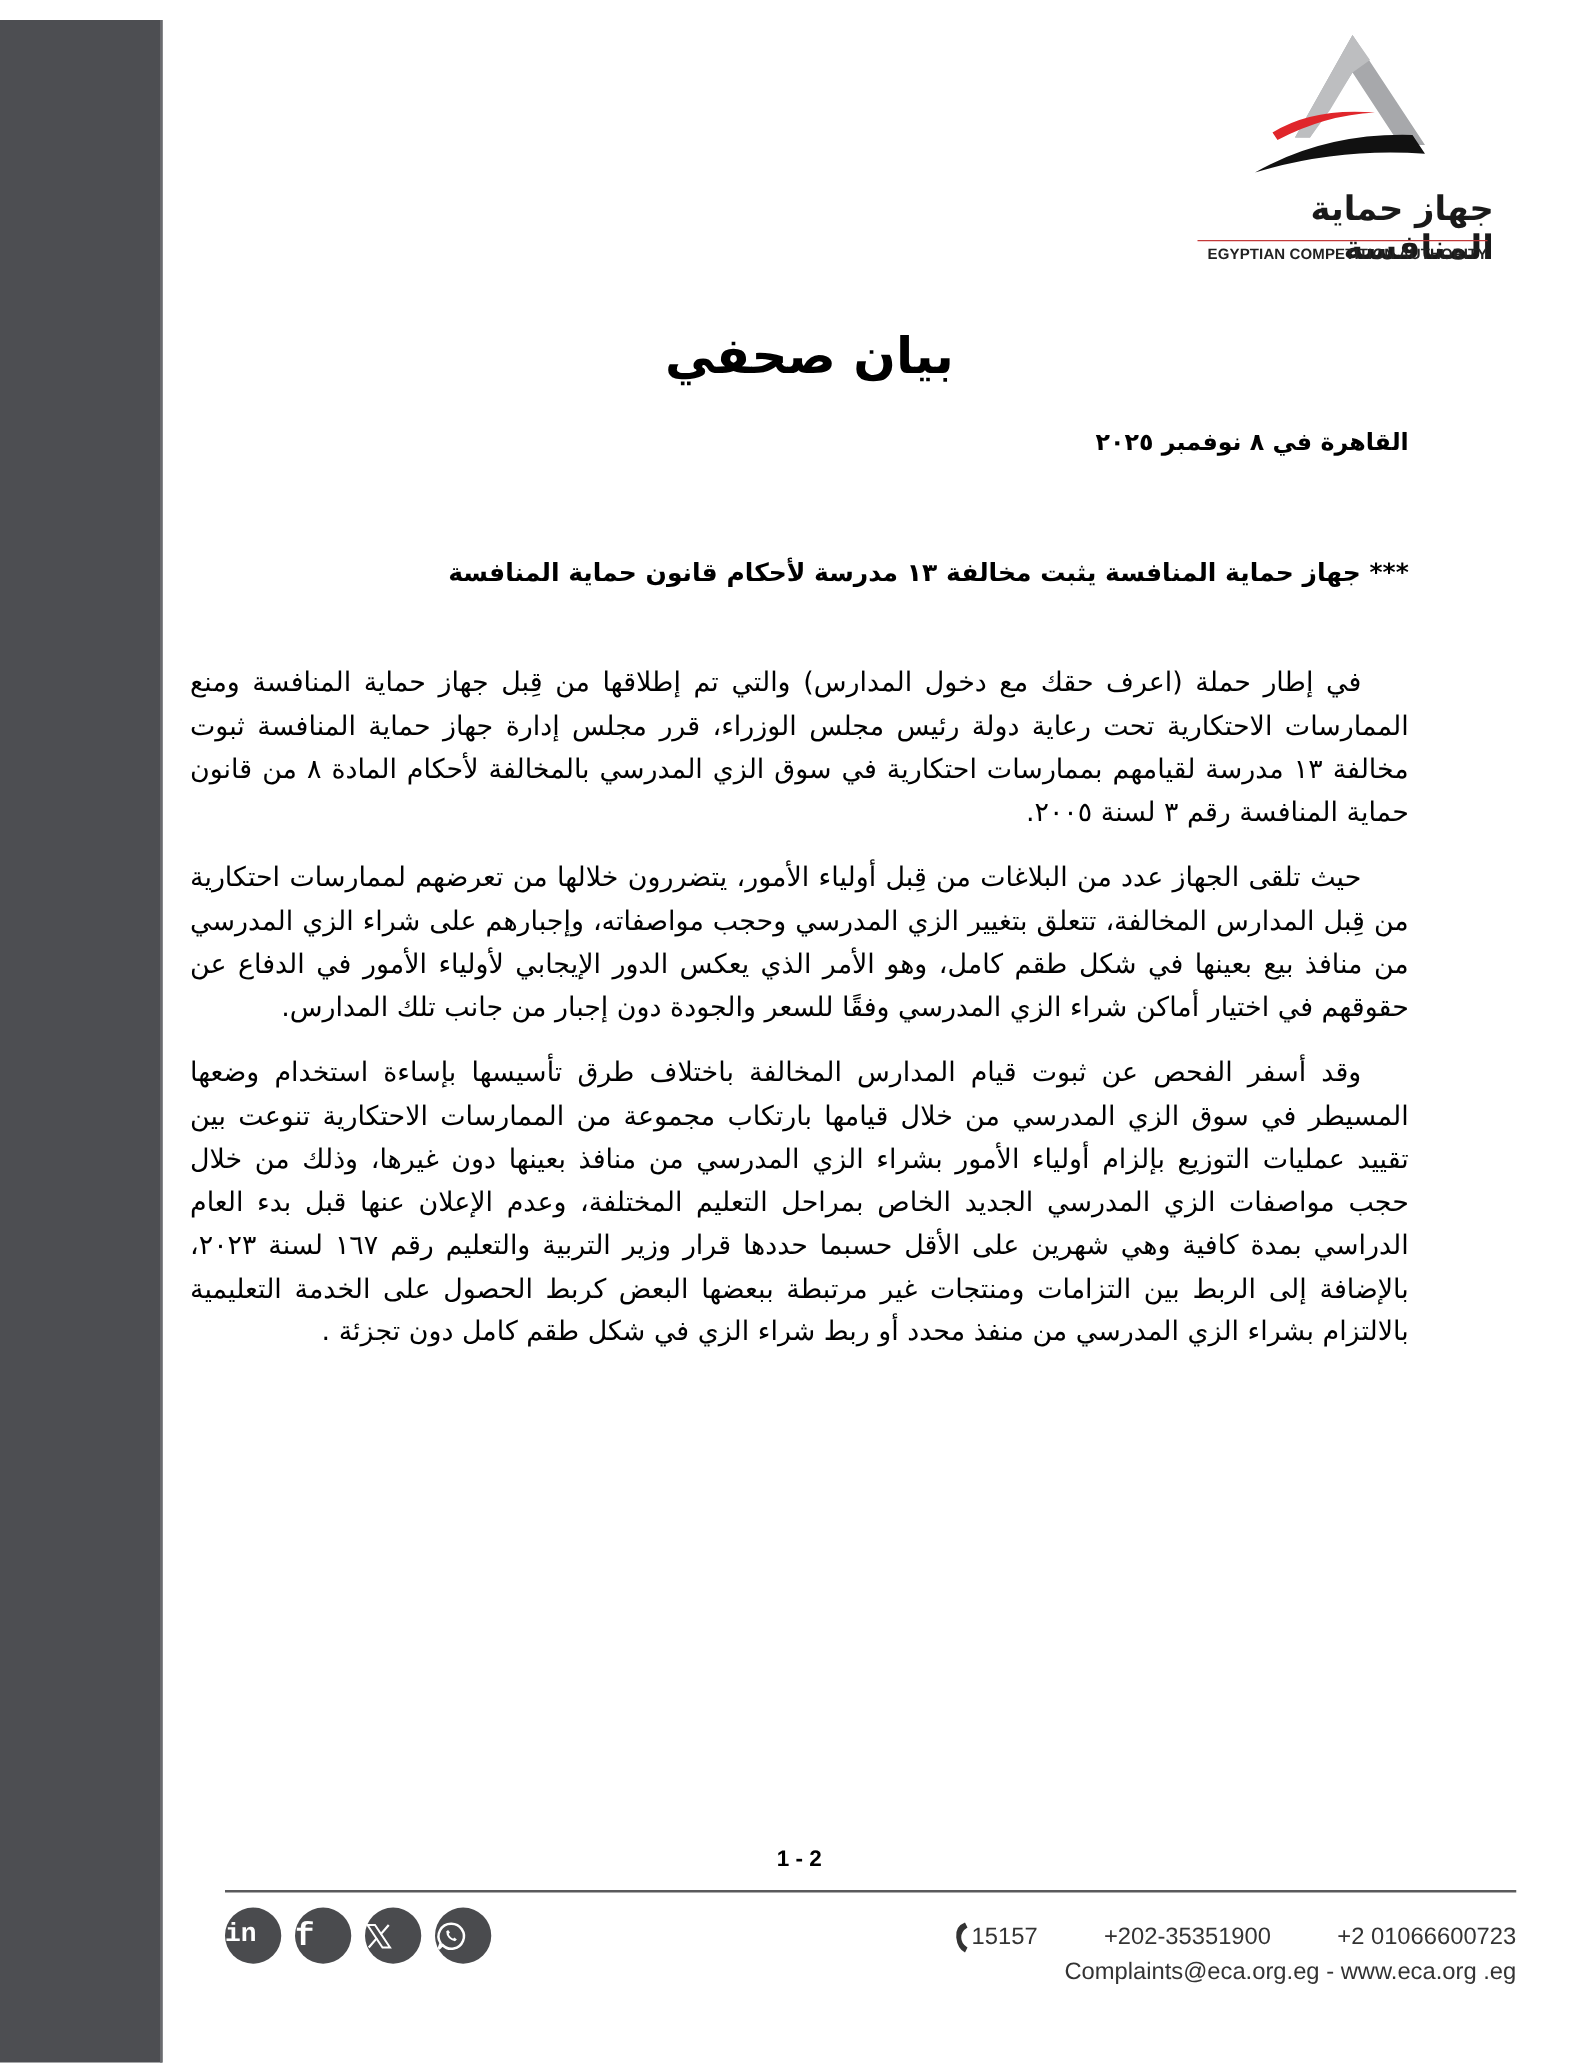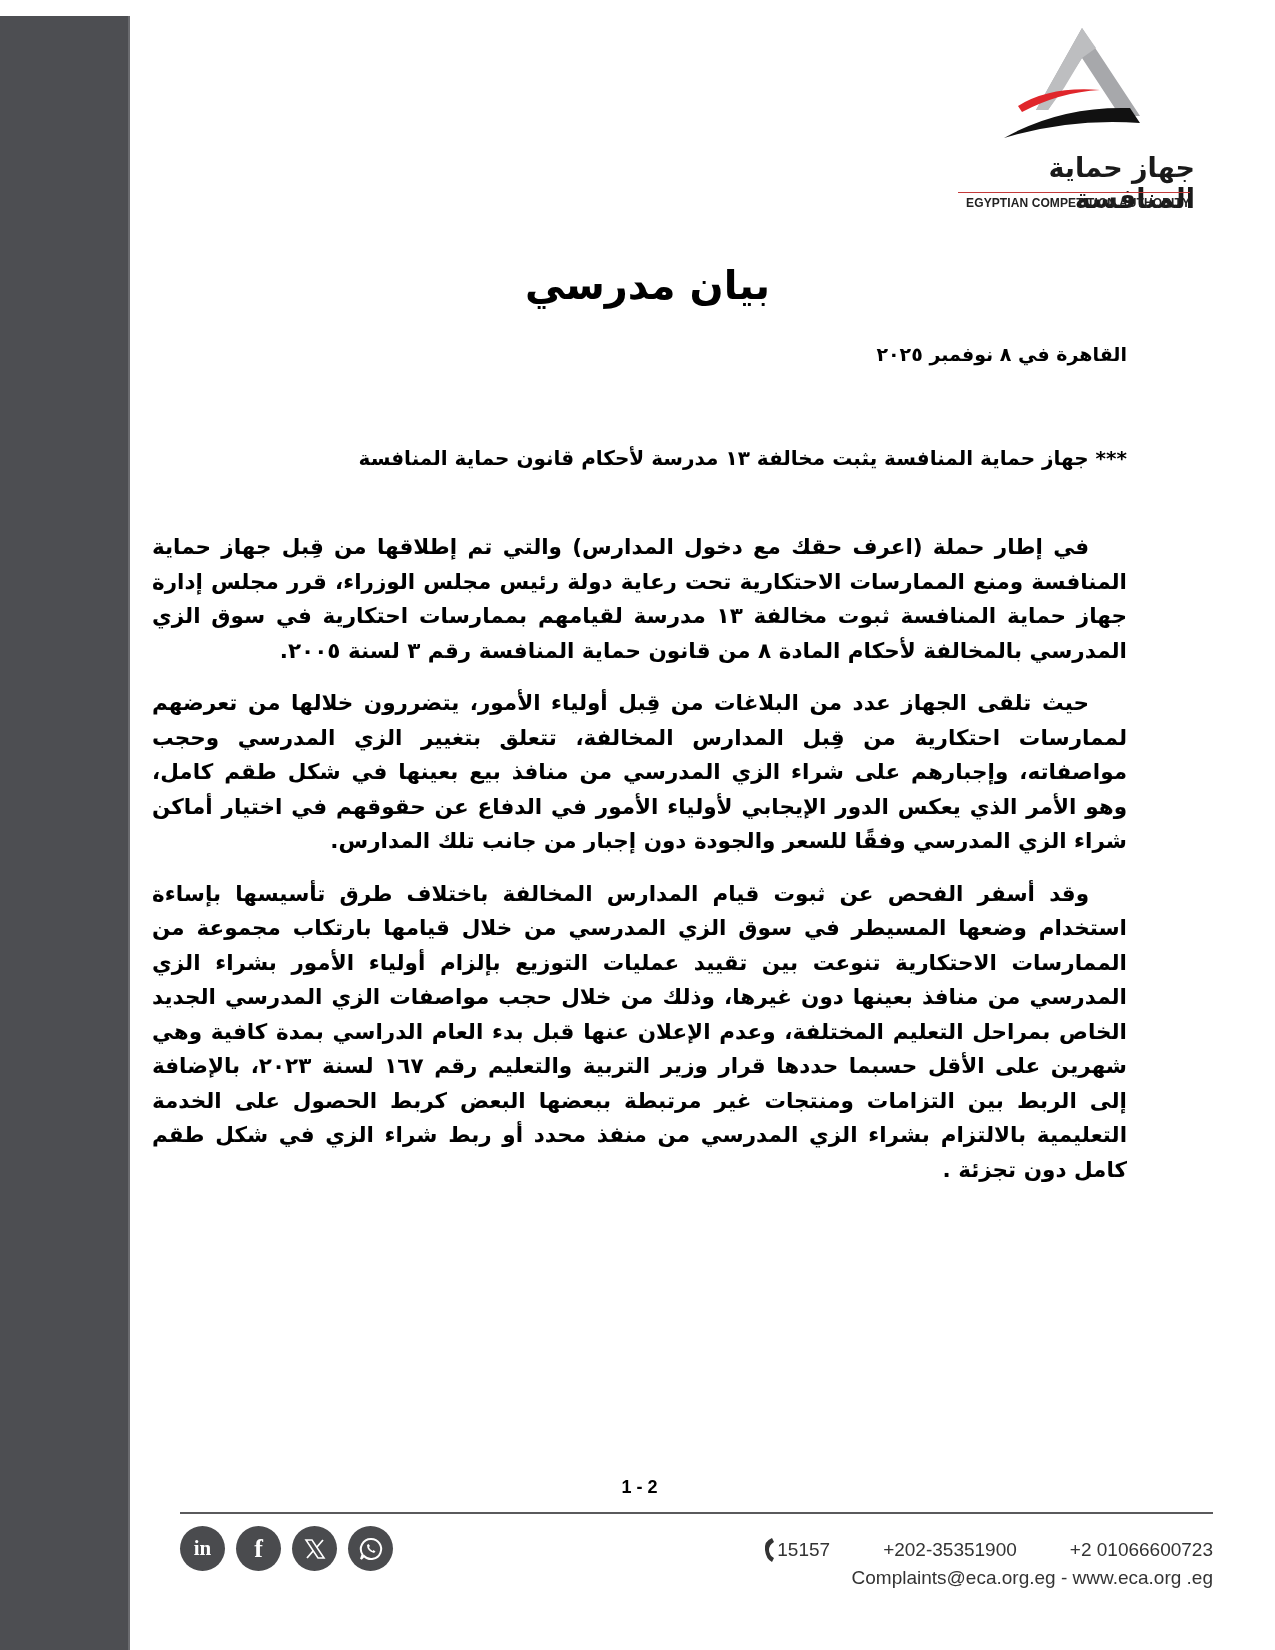--- a/index.html
+++ b/index.html
@@ -38,32 +38,32 @@
   }
   .headline {
     position: absolute; right: 148px; top: 446px; direction: rtl; width: 820px; text-align: right;
     font-weight: bold; font-size: 20px; font-family: "DejaVu Sans", sans-serif;
   }
   .body {
     position: absolute; left: 152px; width: 975px; top: 530px; direction: rtl;
     font-size: 21.5px; line-height: 34.5px; text-align: justify;
     font-family: "DejaVu Sans", sans-serif;
   }
-  .body p { margin: 0 0 18px 0; text-indent: 38px; text-align-last: right; font-weight: bold; }
+  .body p { margin: 0 0 18px 0; text-indent: 38px; text-align-last: right; }
   .page-number {
     position: absolute; left: 0; width: 1275px; top: 1477px; text-align: center;
     padding-left: 4px; box-sizing: border-box;
     font-weight: bold; font-size: 18px; font-family: "Liberation Sans", sans-serif;
   }
   .footer-rule { position: absolute; left: 180px; top: 1512px; width: 1033px; height: 2px; background: #5a5a5c; }
   .social { position: absolute; left: 180px; top: 1526px; display: flex; gap: 11px; }
   .social-btn {
     width: 45px; height: 45px; border-radius: 50%; background: #4a4b4e; color: #fff;
-    display: flex; align-items: center; justify-content: center; cursor: pointer;
-    font-family: Liberation Serif, serif; font-weight: bold; font-size: 22px;
+    display: flex; align-items: center; cursor: pointer;
+    font-family: Liberation Mono, monospace; font-weight: bold; font-size: 22px;
   }
   .social-btn svg { display: block; }
   .contact { position: absolute; right: 62px; top: 1527px; width: 480px; text-align: right; color: #3a3a3a; }
   .contact-lead { direction: rtl; font-family: "DejaVu Sans", sans-serif; font-size: 17px; font-weight: bold; color: #333; }
   .contact-phones { margin-top: 10px; display: flex; justify-content: flex-end; gap: 53px; font-size: 19px;
     font-family: "Liberation Sans", sans-serif; color: #333; align-items: center; }
   .hotline { display: flex; align-items: center; gap: 2px; }
   .contact-web { margin-top: 4px; font-size: 19px; font-family: "Liberation Sans", sans-serif; color: #333; }
 </style>
 </head>
@@ -76,21 +76,21 @@
     <polygon points="82,0 140,88 120,88 82,30 48,82 36,82" fill="#a7a8ab"></polygon>
     <polygon points="82,0 96,20 82,30 64,60 48,82 36,82" fill="#bdbec0"></polygon>
     <path d="M18,78 Q50,58 100,62 Q60,64 22,84 Z" fill="#e0262b"></path>
     <path d="M4,110 Q60,78 130,80 L140,95 Q70,90 4,110 Z" fill="#111111"></path>
   </svg>
   <div class="logo-ar">جهاز حماية المنافسة</div>
   <div class="logo-rule"></div>
   <div class="logo-en">EGYPTIAN COMPETITION AUTHORITY</div>
 </div>
 
-<div class="doc-title">بيان مدرسي</div>
+<div class="doc-title">بيان صحفي</div>
 <div class="doc-date">القاهرة في ٨ نوفمبر ٢٠٢٥</div>
 <div class="headline">*** جهاز حماية المنافسة يثبت مخالفة ١٣ مدرسة لأحكام قانون حماية المنافسة</div>
 
 <div class="body">
   <p>في إطار حملة (اعرف حقك مع دخول المدارس) والتي تم إطلاقها من قِبل جهاز حماية المنافسة ومنع الممارسات الاحتكارية تحت رعاية دولة رئيس مجلس الوزراء، قرر مجلس إدارة جهاز حماية المنافسة ثبوت مخالفة ١٣ مدرسة لقيامهم بممارسات احتكارية في سوق الزي المدرسي بالمخالفة لأحكام المادة ٨ من قانون حماية المنافسة رقم ٣ لسنة ٢٠٠٥.</p>
   <p>حيث تلقى الجهاز عدد من البلاغات من قِبل أولياء الأمور، يتضررون خلالها من تعرضهم لممارسات احتكارية من قِبل المدارس المخالفة، تتعلق بتغيير الزي المدرسي وحجب مواصفاته، وإجبارهم على شراء الزي المدرسي من منافذ بيع بعينها في شكل طقم كامل، وهو الأمر الذي يعكس الدور الإيجابي لأولياء الأمور في الدفاع عن حقوقهم في اختيار أماكن شراء الزي المدرسي وفقًا للسعر والجودة دون إجبار من جانب تلك المدارس.</p>
   <p>وقد أسفر الفحص عن ثبوت قيام المدارس المخالفة باختلاف طرق تأسيسها بإساءة استخدام وضعها المسيطر في سوق الزي المدرسي من خلال قيامها بارتكاب مجموعة من الممارسات الاحتكارية تنوعت بين تقييد عمليات التوزيع بإلزام أولياء الأمور بشراء الزي المدرسي من منافذ بعينها دون غيرها، وذلك من خلال حجب مواصفات الزي المدرسي الجديد الخاص بمراحل التعليم المختلفة، وعدم الإعلان عنها قبل بدء العام الدراسي بمدة كافية وهي شهرين على الأقل حسبما حددها قرار وزير التربية والتعليم رقم ١٦٧ لسنة ٢٠٢٣، بالإضافة إلى الربط بين التزامات ومنتجات غير مرتبطة ببعضها البعض كربط الحصول على الخدمة التعليمية بالالتزام بشراء الزي المدرسي من منفذ محدد أو ربط شراء الزي في شكل طقم كامل دون تجزئة .</p>
 </div>
 
 <div class="page-number">1 - 2</div>

